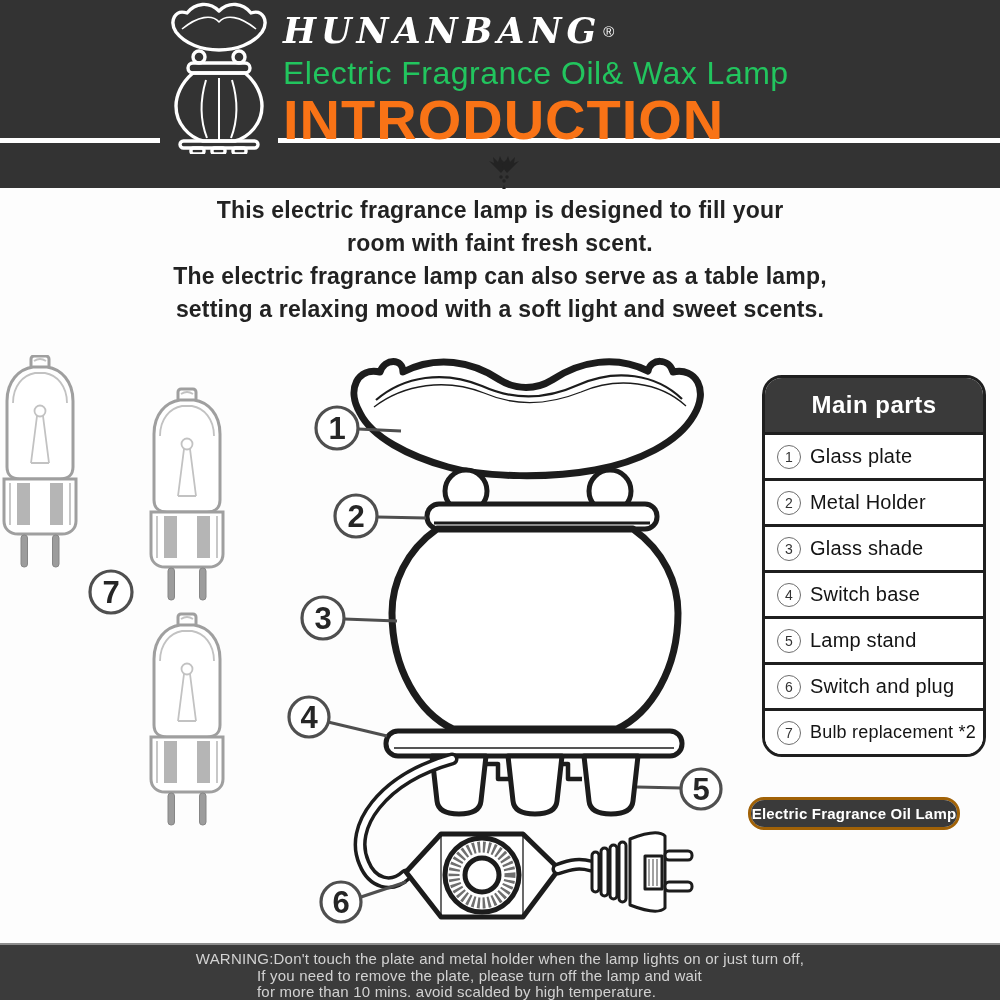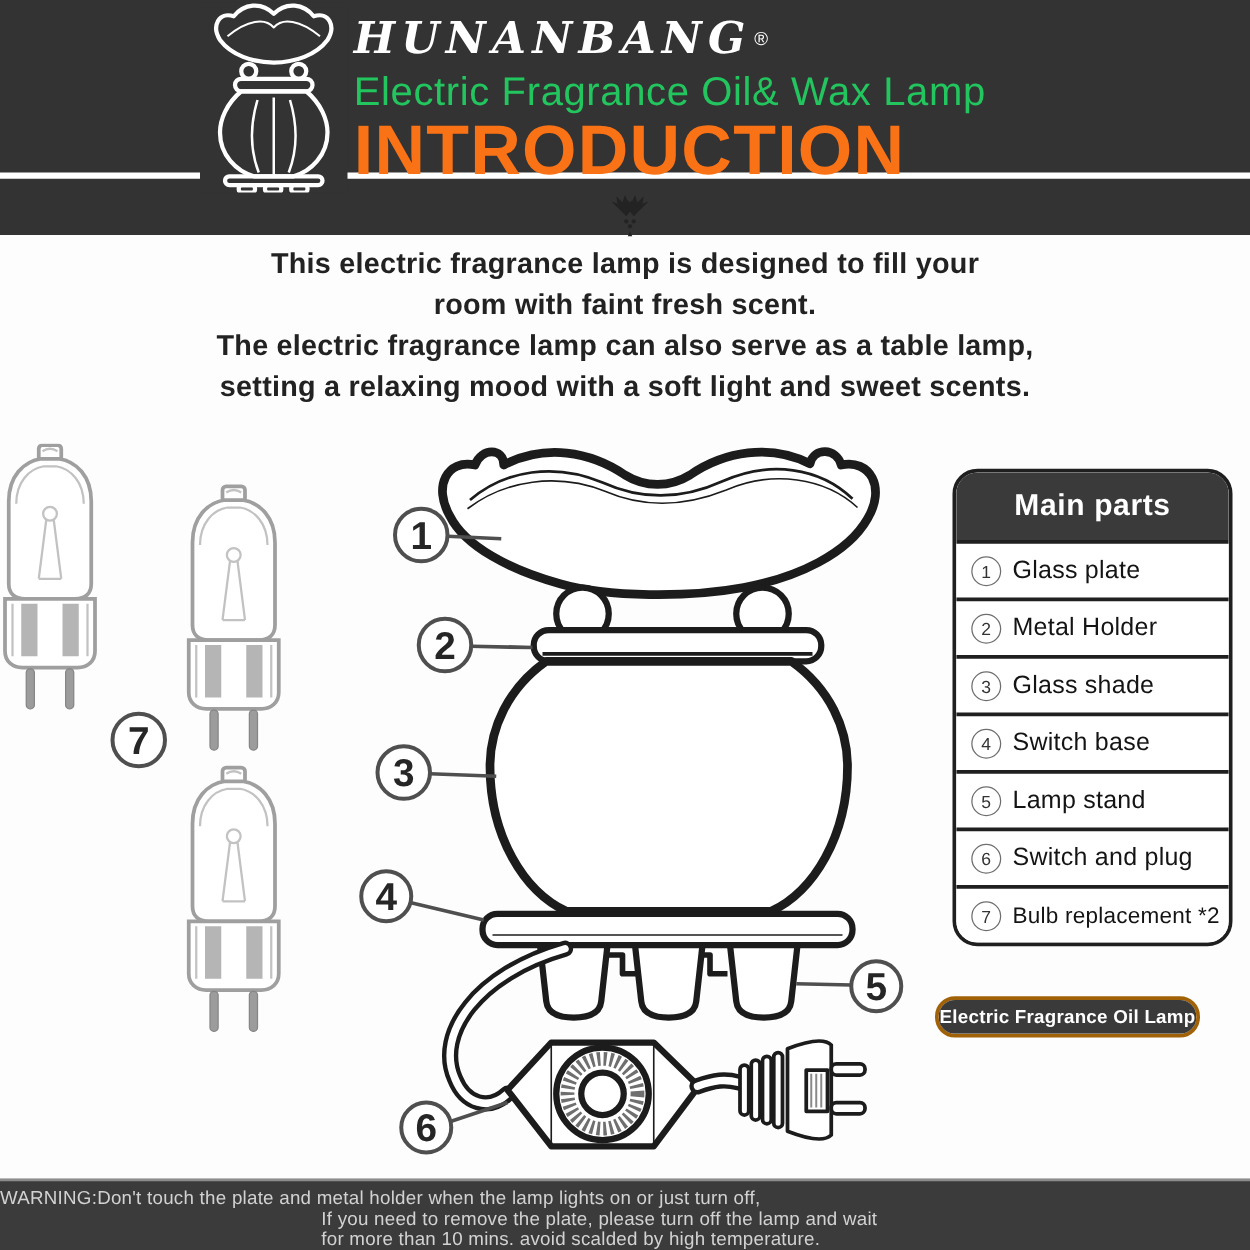--- a/index.html
+++ b/index.html
@@ -61,21 +61,21 @@
   .specs-header{background:#3a3a3a;color:#ffffff;text-align:center;font-size:15px;
                 font-weight:bold;padding:5px 0;letter-spacing:0.2px;}
   .specs-body{padding:9px 2px 12px;}
   .spec-line{text-align:center;font-size:14px;font-weight:bold;color:#4a4a4a;
              line-height:19.5px;white-space:nowrap;}
 
   
   .warning{position:absolute;left:0;top:943px;width:1000px;height:57px;background:#3b3b3b;
            border-top:2px solid #8d8d8d;box-sizing:border-box;color:#d2d2d2;font-size:15px;
            line-height:16.5px;letter-spacing:0.2px;}
-  .warn1{padding-top:6px;}
+  .warn1{text-align:center;padding-top:6px;}
   .warn2,.warn3{text-align:left;padding-left:257px;}
 </style>
 </head>
 <body>
 
 <div class="page">
 
   <div class="header">
     <div class="header-line"></div>
     <div class="logo-wrap">

